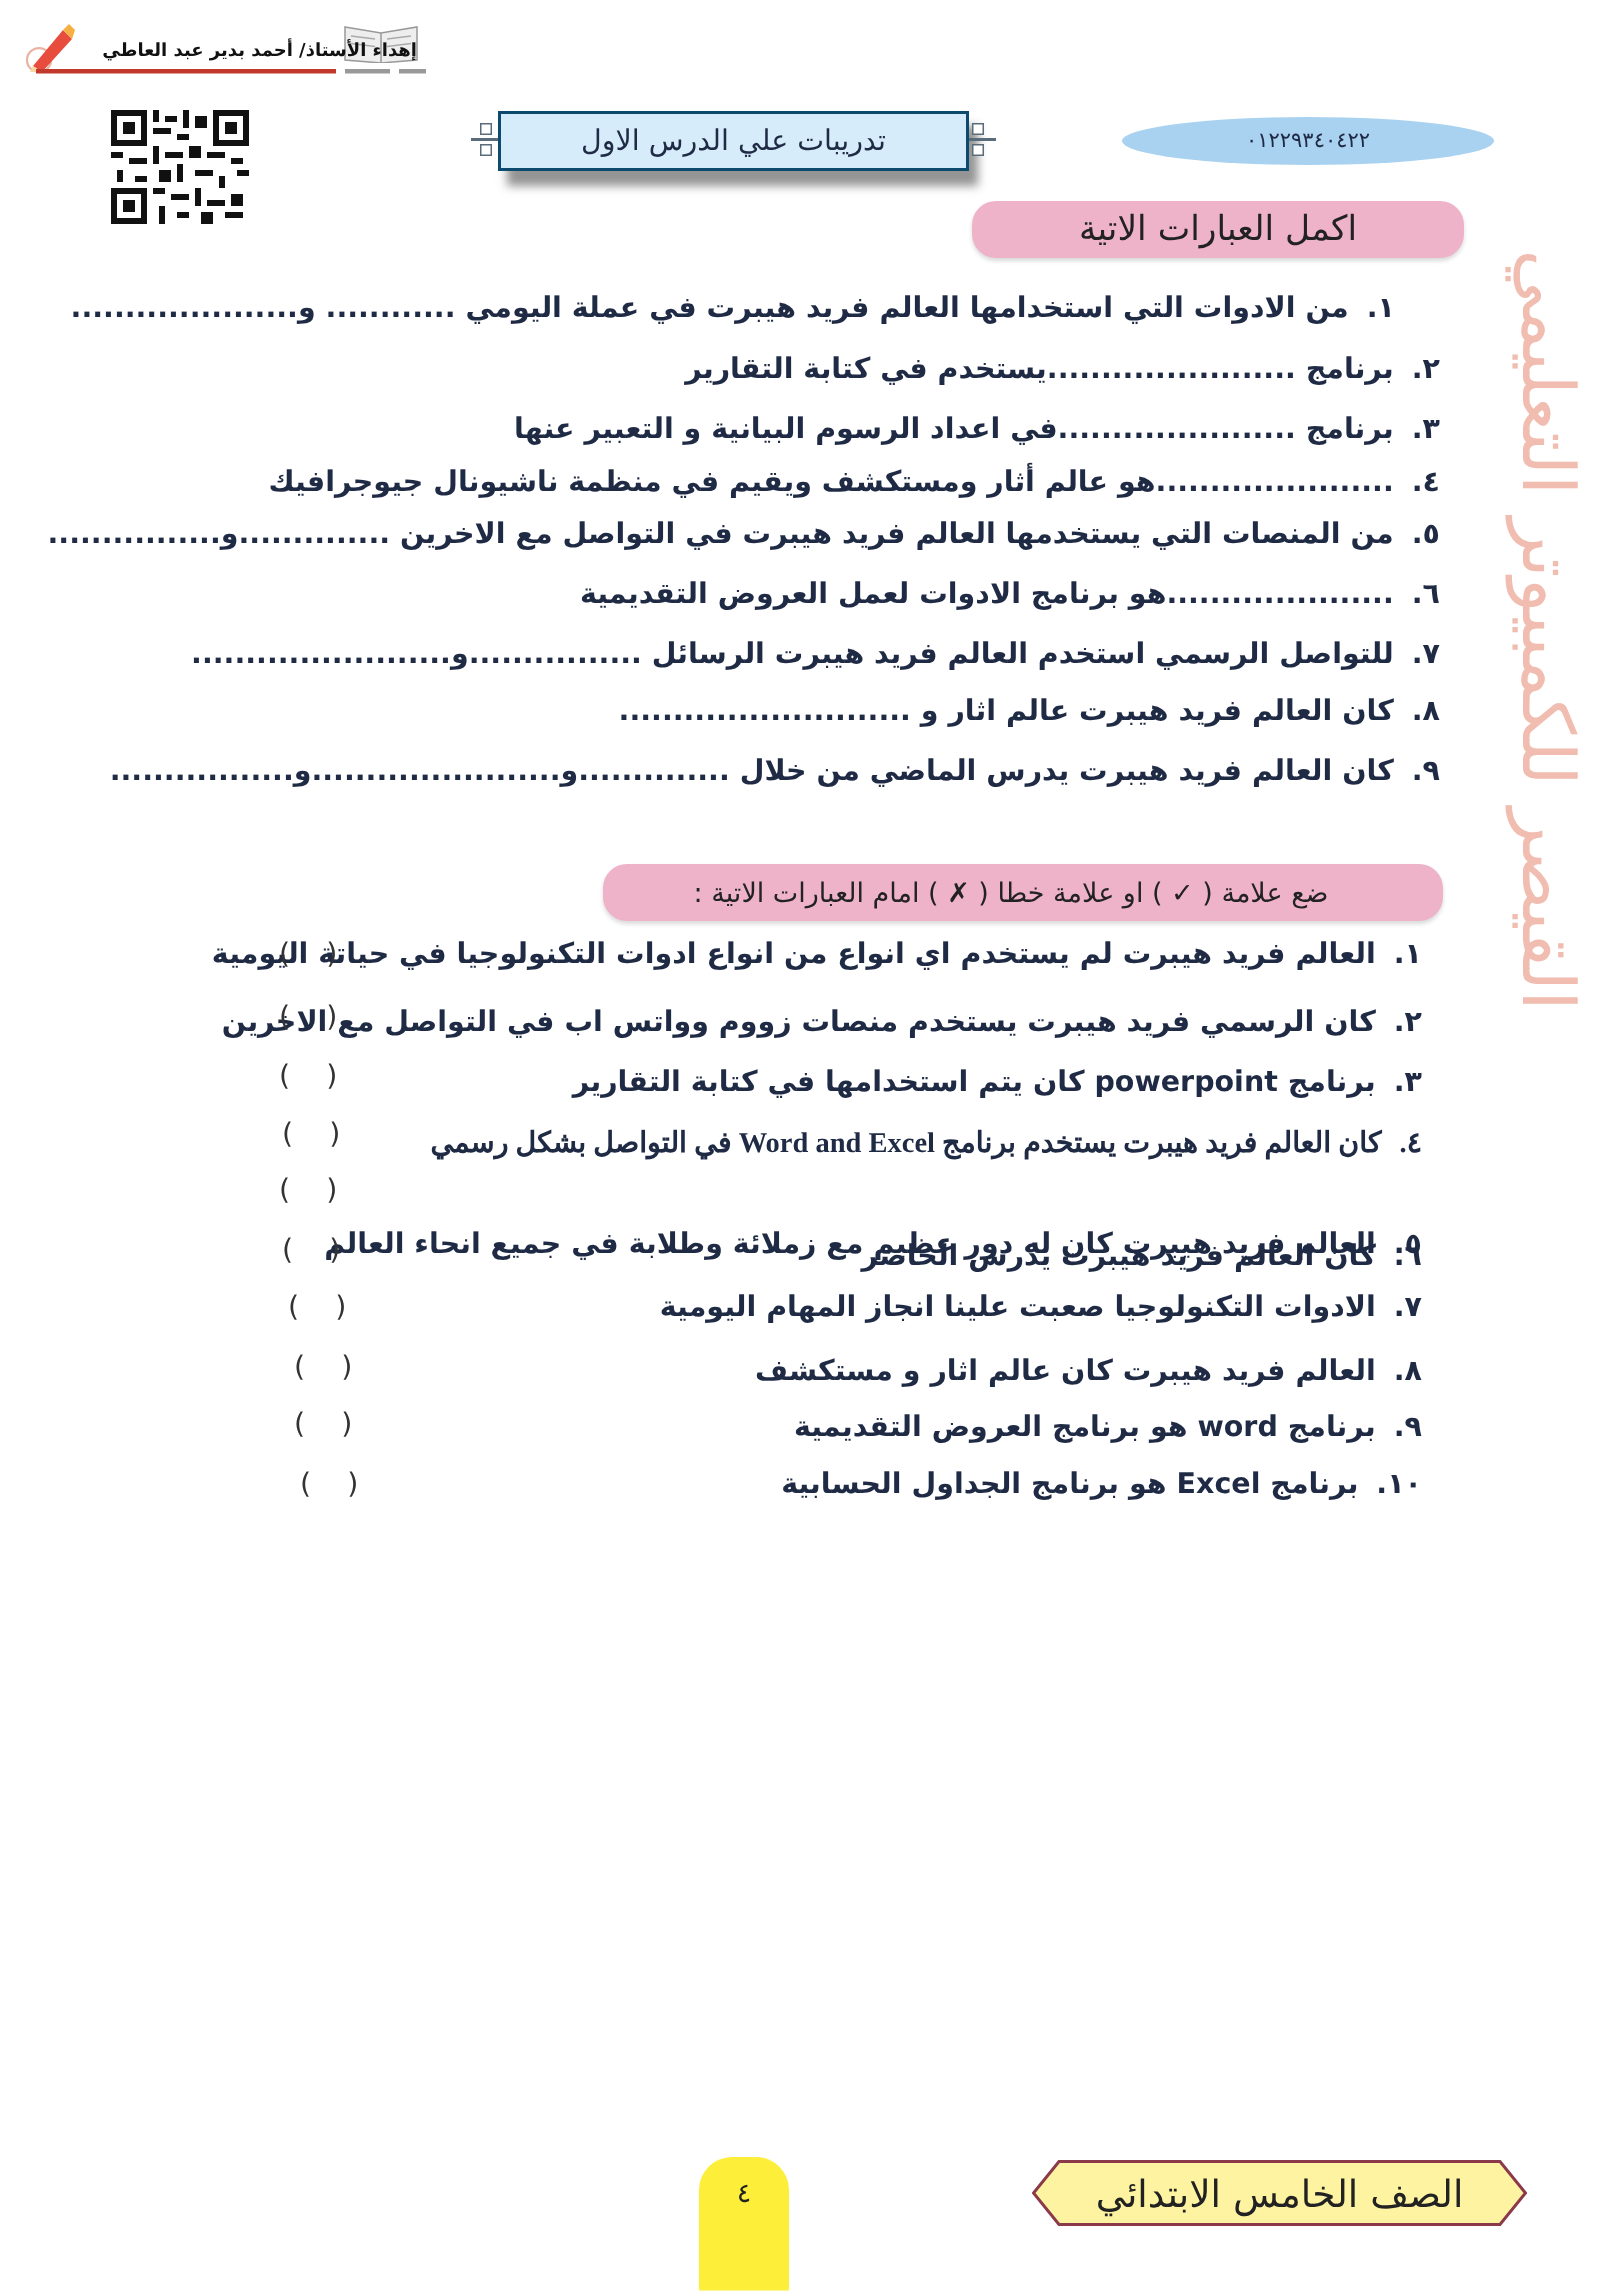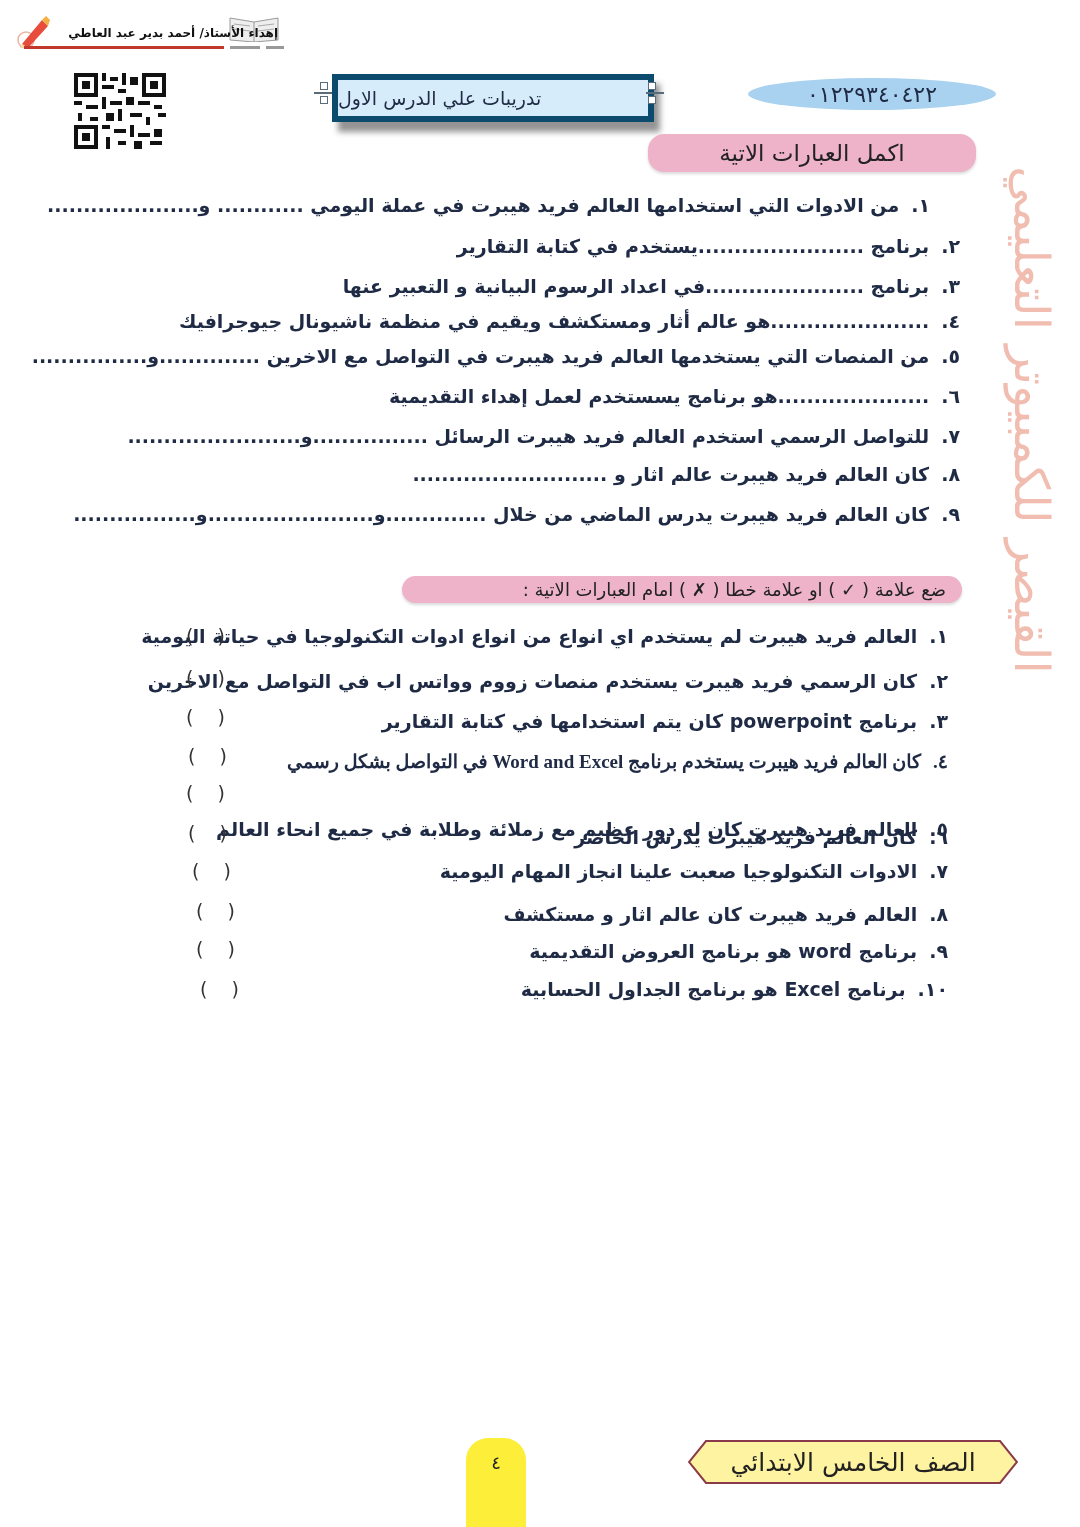--- a/index.html
+++ b/index.html
@@ -21,45 +21,45 @@
     position:absolute; left:8px; top:6px; width:34px; height:34px;
   }
   #dedication .book { position:absolute; left:218px; top:0px; width:56px; height:34px; }
 
   
   #qr { left:74px; top:72px; width:92px; height:78px; }
 
   
   #lesson-title-box {
     left:332px; top:74px; width:310px; height:36px;
-    background:#d6ecfb; border:6px solid #0c4a6e;
+    background:#d6ecfb; border:2px solid #0c4a6e;
     box-shadow: 6px 10px 6px rgba(60,60,60,0.55);
-    display:flex; align-items:center; justify-content:flex-start;
+    display:flex; align-items:center; justify-content:center;
   }
   #lesson-title-box span { font-size:19px; color:#1f2a44; direction:rtl; }
   .connector { position:absolute; top:80px; width:18px; height:26px; }
   .connector .bar { position:absolute; left:0; top:12px; width:18px; height:2px; background:#5a6b7a; }
   .connector .sq1, .connector .sq2 { position:absolute; width:6px; height:6px; border:1.5px solid #5a6b7a; background:#fff; }
 
   
   #phone {
     left:748px; top:78px; width:248px; height:32px; border-radius:50%;
     background:#a9d2f0; display:flex; align-items:center; justify-content:center;
   }
-  #phone span { font-size:22px; color:#1f2a44; letter-spacing:1px; direction:rtl; }
+  #phone span { font-size:14px; color:#1f2a44; letter-spacing:1px; direction:rtl; }
 
   
   .section-header {
     background:#eeb3c9; border-radius:16px; display:flex; align-items:center;
     justify-content:center; direction:rtl; box-shadow: 0 2px 3px rgba(0,0,0,0.15);
   }
   #sec1-header { left:648px; top:134px; width:328px; height:38px; }
   #sec1-header span { font-size:23px; color:#222; }
   #sec2-header {
-    left:402px; top:576px; width:560px; height:27px; justify-content:flex-start; padding-right:16px; box-sizing:border-box;
+    left:402px; top:576px; width:560px; height:38px; justify-content:center; padding-right:16px; box-sizing:border-box;
   }
   #sec2-header span { font-size:18px; color:#222; }
 
   
   .q { position:absolute; direction:rtl; white-space:nowrap; font-size:19px; font-weight:bold; color:#1f2a44; }
   .q .num { display:inline-block; margin-left:12px; }
   .paren { position:absolute; font-size:19px; color:#333; white-space:pre; direction:ltr; }
 
   
   #watermark {
@@ -185,21 +185,21 @@
 <div class="q" style="right:120px; top:275px;">
   <span class="num">٣.</span><span>برنامج ......................في اعداد الرسوم البيانية و التعبير عنها</span>
 </div>
 <div class="q" style="right:120px; top:310px;">
   <span class="num">٤.</span><span>......................هو عالم أثار ومستكشف ويقيم في منظمة ناشيونال جيوجرافيك</span>
 </div>
 <div class="q" style="right:120px; top:345px;">
   <span class="num">٥.</span><span>من المنصات التي يستخدمها العالم فريد هيبرت في التواصل مع الاخرين ..............و................</span>
 </div>
 <div class="q" style="right:120px; top:385px;">
-  <span class="num">٦.</span><span>.....................هو برنامج يسستخدم لعمل إهداء التقديمية</span>
+  <span class="num">٦.</span><span>.....................هو برنامج الادوات لعمل العروض التقديمية</span>
 </div>
 <div class="q" style="right:120px; top:425px;">
   <span class="num">٧.</span><span>للتواصل الرسمي استخدم العالم فريد هيبرت الرسائل ................و........................</span>
 </div>
 <div class="q" style="right:120px; top:463px;">
   <span class="num">٨.</span><span>كان العالم فريد هيبرت عالم اثار و ...........................</span>
 </div>
 <div class="q" style="right:120px; top:503px;">
   <span class="num">٩.</span><span>كان العالم فريد هيبرت يدرس  الماضي من خلال ..............و.......................و.................</span>
 </div>

